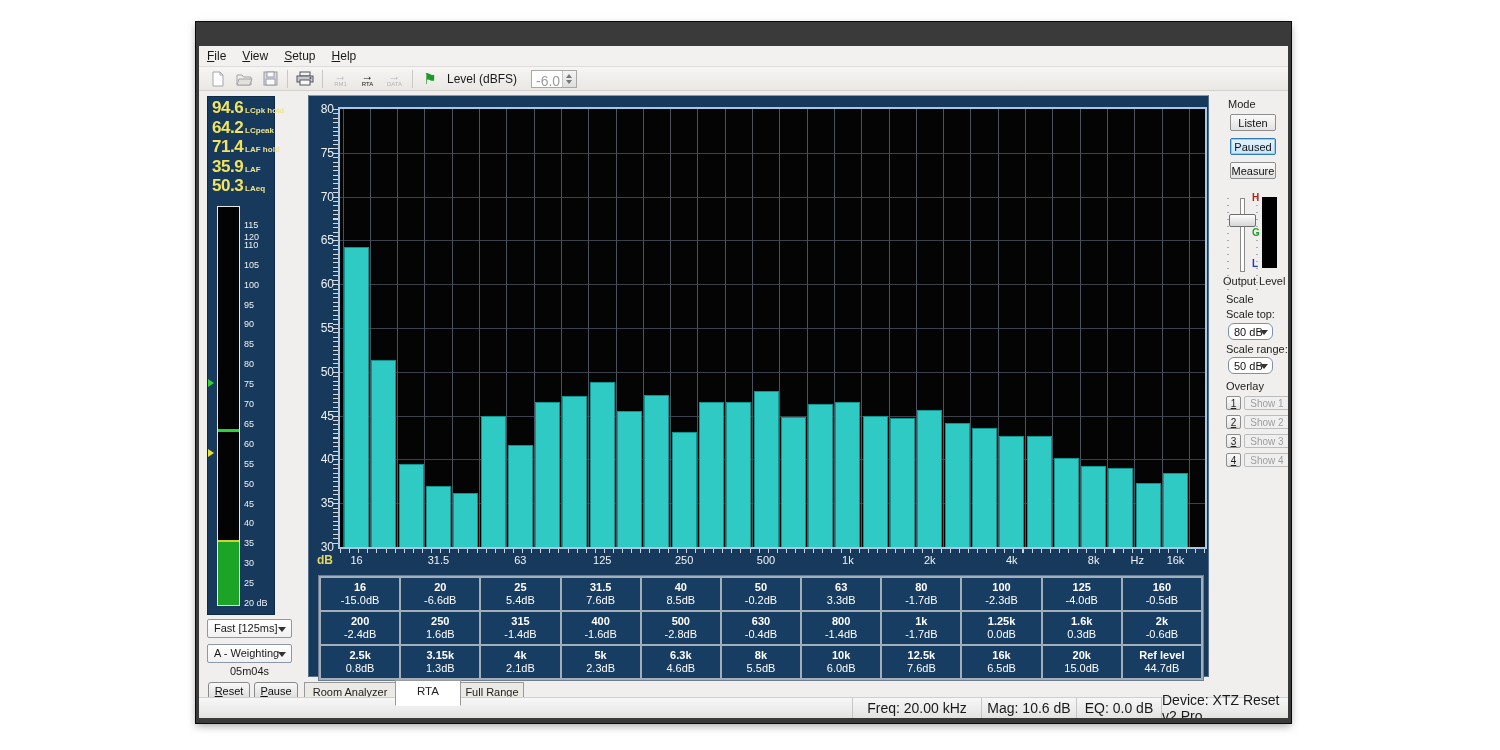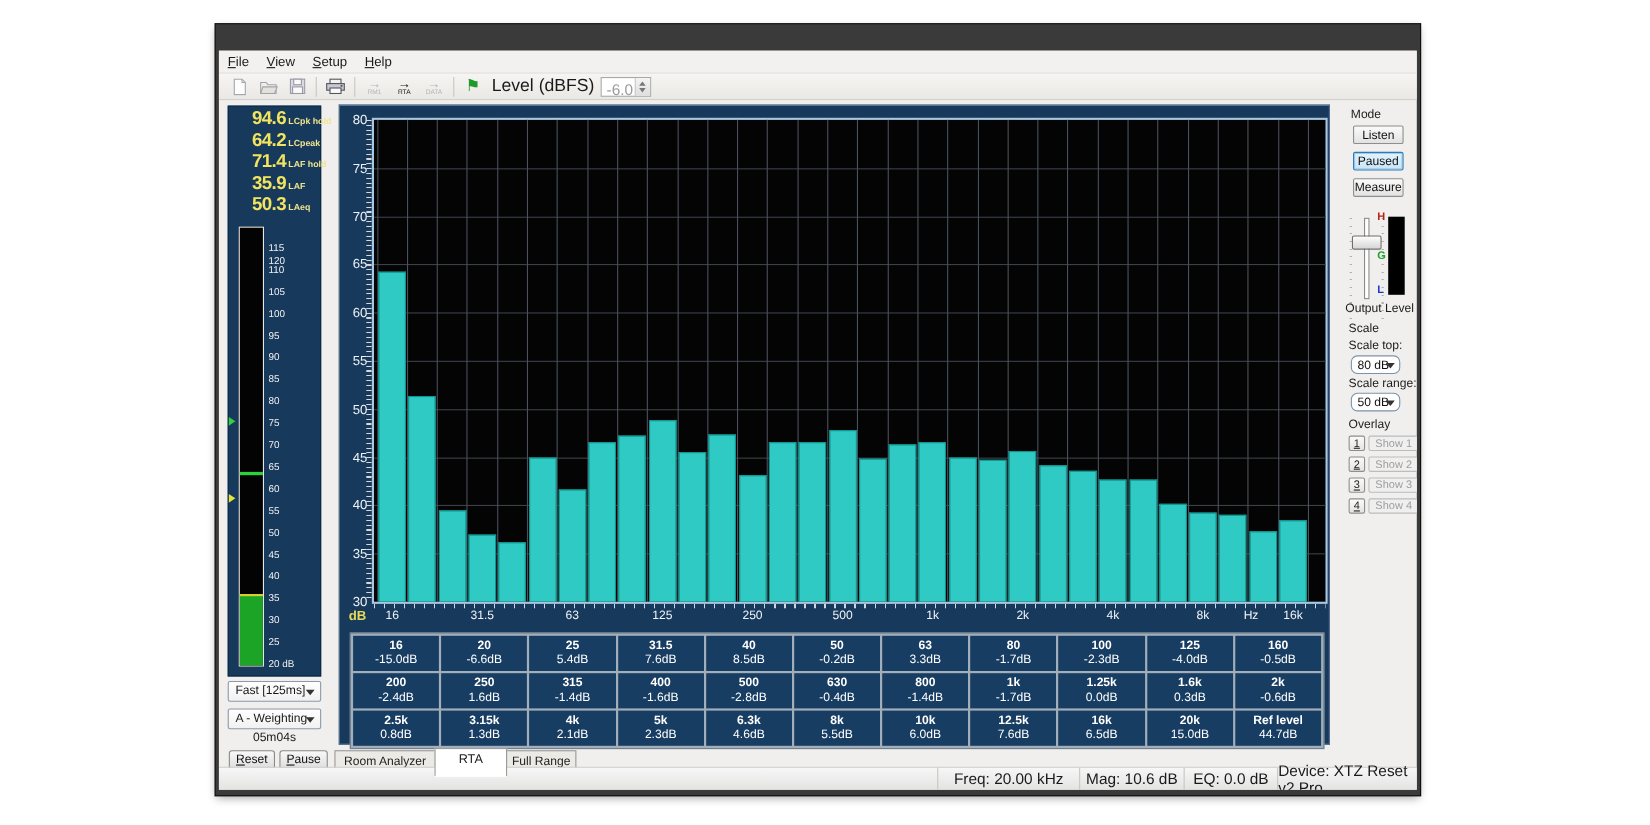--- a/index.html
+++ b/index.html
@@ -27,29 +27,29 @@
   .menu-item{display:inline-block;padding:3px 8px 0 8px;font-size:12px;color:#1a1a1a;height:17px;}
   .menu-item::first-letter{text-decoration:underline;}
   .toolbar{position:absolute;left:0;top:21px;right:0;height:24px;background:linear-gradient(180deg,#f6f5f3,#e9e8e5);
            border-bottom:1px solid #d2d1ce;display:flex;align-items:center;padding-left:6px;box-sizing:border-box;}
   .tb-btn{width:24px;height:20px;display:flex;align-items:center;justify-content:center;border:1px solid transparent;border-radius:2px;}
   .tb-sep{width:1px;height:18px;background:#c9c8c5;margin:0 4px;}
   .arrow-btn{width:27px;height:21px;display:flex;flex-direction:column;align-items:center;justify-content:center;line-height:1;}
   .arrow-glyph{font-size:12px;font-weight:bold;color:#b4b4b8;height:11px;}
   .arrow-cap{font-size:6px;color:#b4b4b8;letter-spacing:0;}
   .arrow-btn.on .arrow-glyph,.arrow-btn.on .arrow-cap{color:#111;}
-  .level-label{font-size:16px;color:#1a1a1a;margin:0 6px 0 4px;}
+  .level-label{font-size:12px;color:#1a1a1a;margin:0 14px 0 4px;}
   .spinbox{width:46px;height:18px;background:#fff;border:1px solid #a8a8a8;position:relative;box-sizing:border-box;}
   .spin-val{position:absolute;left:4px;top:2px;font-size:14px;color:#9b9b9b;}
   .spin-ctl{position:absolute;right:0;top:0;bottom:0;width:13px;border-left:1px solid #c4c4c4;background:linear-gradient(180deg,#f4f4f4,#dedede);}
   .tri-up,.tri-dn{position:absolute;left:3px;width:0;height:0;border-left:3px solid transparent;border-right:3px solid transparent;}
   .tri-up{top:3px;border-bottom:4px solid #777;}
   .tri-dn{bottom:3px;border-top:4px solid #777;}
   
-  .left-panel{position:absolute;left:8px;top:50px;width:85px;height:519px;background:#17395b;border:1px solid #0d2a47;box-sizing:border-box;padding-left:17px;}
+  .left-panel{position:absolute;left:8px;top:50px;width:68px;height:519px;background:#17395b;border:1px solid #0d2a47;box-sizing:border-box;}
   .meas-row{padding:1px 0 0 4px;height:18.6px;white-space:nowrap;}
   .meas-val{font-size:17px;font-weight:bold;color:#f2e45e;letter-spacing:-0.5px;}
   .meas-lab{font-size:8px;font-weight:bold;color:#eee48e;margin-left:2px;}
   .meter{position:absolute;left:9px;top:109px;width:21px;height:398px;background:#030303;border:1px solid #e6e6e6;box-sizing:content-box;}
   .meter-fill{position:absolute;left:0;right:0;bottom:0;background:#1ca427;border-top:2px solid #d3d02c;}
   .meter-peak{position:absolute;left:0;right:0;height:3px;background:#2bd33a;}
   .mark{position:absolute;left:0;width:0;height:0;border-top:4px solid transparent;border-bottom:4px solid transparent;}
   .mark-green{border-left:6px solid #35d13c;}
   .mark-yellow{border-left:6px solid #e5e23b;}
   .meter-scale-label{position:absolute;left:36px;width:46px;font-size:9px;color:#f2f2f2;}

